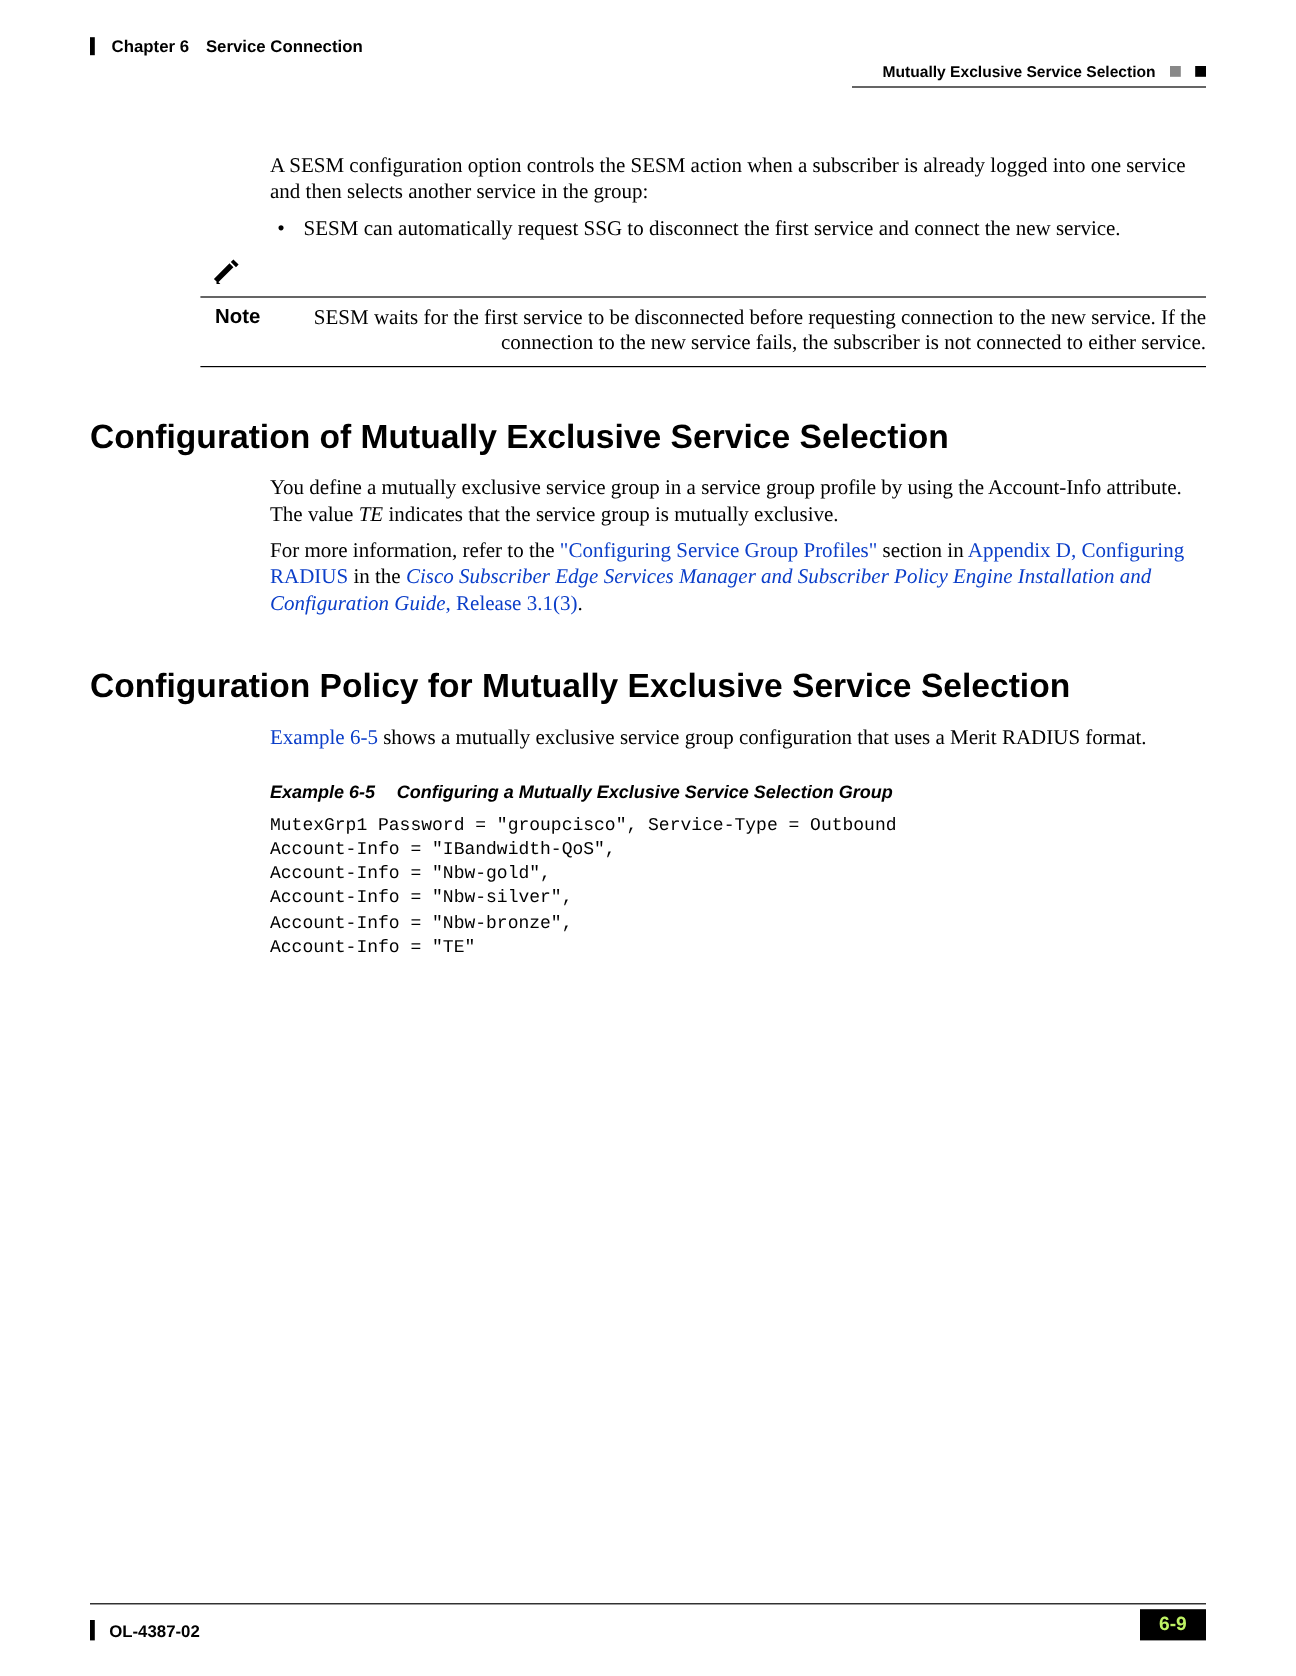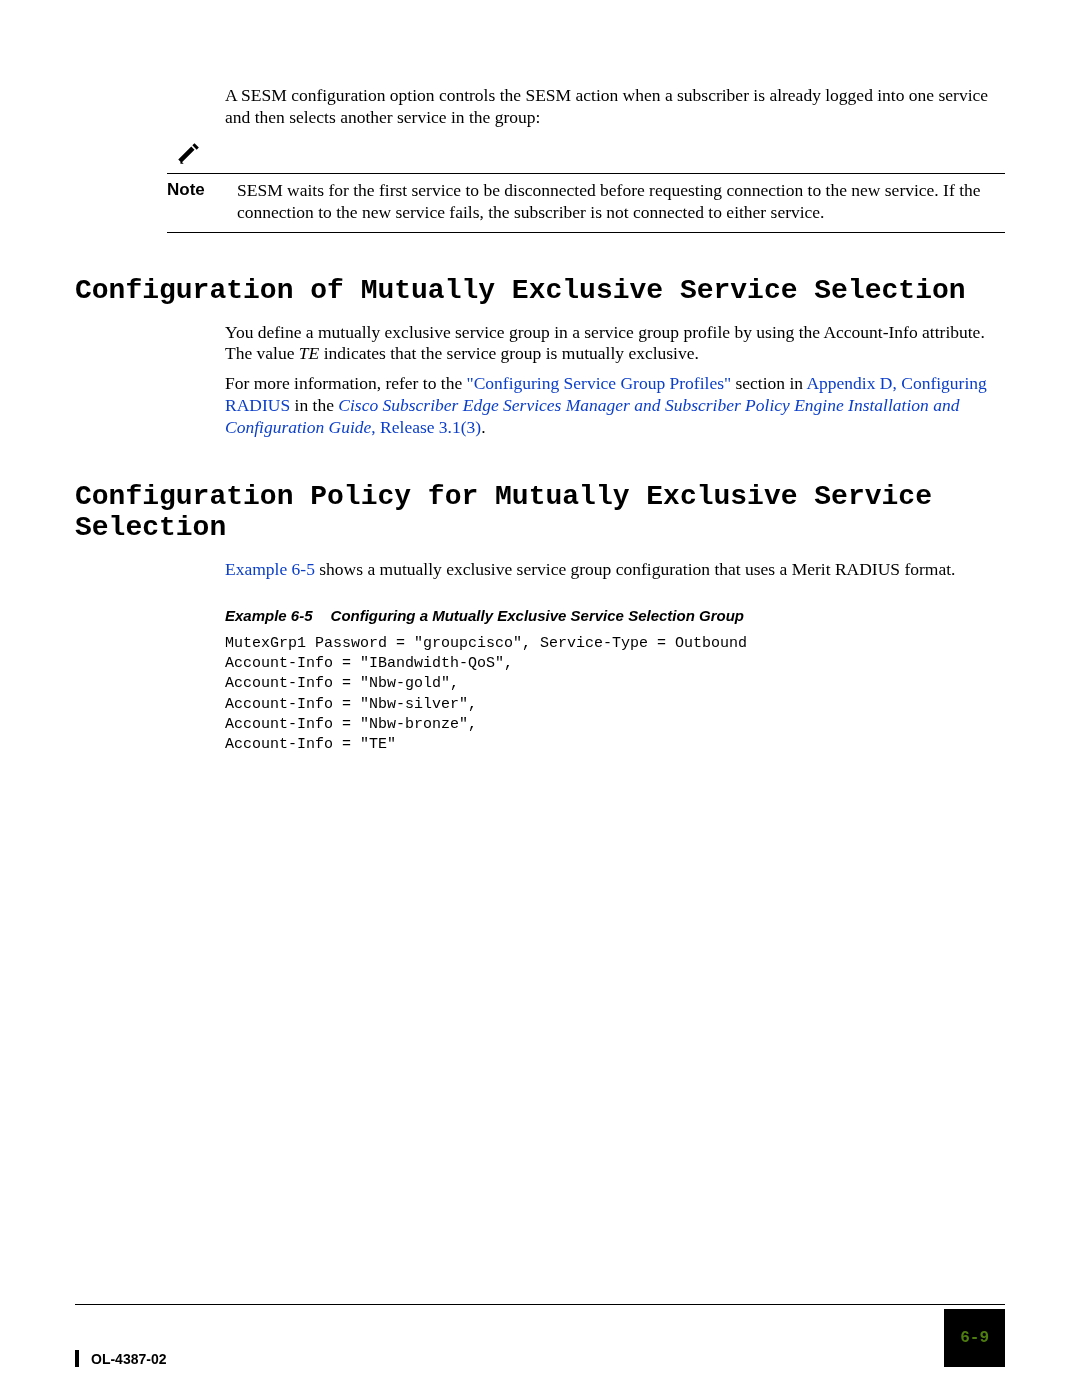--- a/index.html
+++ b/index.html
@@ -101,38 +101,39 @@
     height: 26px;
     margin-left: 8px;
   }
   .note-rule {
     border-top: 1px solid #000;
     margin: 2px 0 6px 0;
   }
   .note-row {
     display: flex;
     gap: 20px;
+    text-align: right;
   }
   .note-label {
     font-family: Arial, Helvetica, sans-serif;
     font-weight: bold;
     font-size: 17px;
     min-width: 50px;
   }
   .note-text {
     font-size: 17.5px;
     line-height: 1.25;
     flex: 1;
   }
   .note-rule-bottom {
     border-top: 1px solid #000;
     margin-top: 8px;
   }
   h2.section {
-    font-family: Liberation Mono, monospace;
+    font-family: Liberation Sans, sans-serif;
     font-weight: bold;
     font-size: 28px;
     margin: 42px 0 14px 0;
   }
   .italic { font-style: italic; }
   a.link { color: #0b3ec9; text-decoration: none; }
   .example-label {
     font-family: Arial, Helvetica, sans-serif;
     font-weight: bold;
     font-style: italic;
@@ -180,38 +181,52 @@
     font-weight: bold;
     font-size: 14px;
   }
   .footer-left .bar {
     background: #000;
     width: 4px;
     height: 17px;
   }
   .page-num {
     background: #000;
-    color: #4d7c0f;
-    font-family: Liberation Mono, monospace;
+    color: #bef264;
+    font-family: Liberation Sans, sans-serif;
     font-weight: bold;
     font-size: 16px;
-    padding: 20px 16px;
+    padding: 4px 16px;
   }
 </style>
 </head>
 <body>
 
 <div class="page">
 
+  <div class="header">
+    <div class="header-left">
+      <span class="bar"></span>
+      <span>Chapter 6</span>
+      <span>Service Connection</span>
+    </div>
+    <div class="header-right">
+      <span>Mutually Exclusive Service Selection</span>
+      <span class="sq grey"></span>
+      <span class="sq"></span>
+    </div>
+    <div class="header-right-line"></div>
+  </div>
 
   <div class="content">
 
     <div class="body-text">
       <p>A SESM configuration option controls the SESM action when a subscriber is already logged into one service and then selects another service in the group:</p>
       <ul class="bullets">
+        <li>SESM can automatically request SSG to disconnect the first service and connect the new service.</li>
       </ul>
     </div>
 
     <div class="note-block">
       <svg class="note-icon" viewBox="0 0 24 24">
         <path d="M3 17l3 3 12-12-3-3L3 17zm2 4h3l-3-3v3zM18 2l4 4-2 2-4-4 2-2z" fill="#000"></path>
       </svg>
       <div class="note-rule"></div>
       <div class="note-row">
         <div class="note-label">Note</div>

